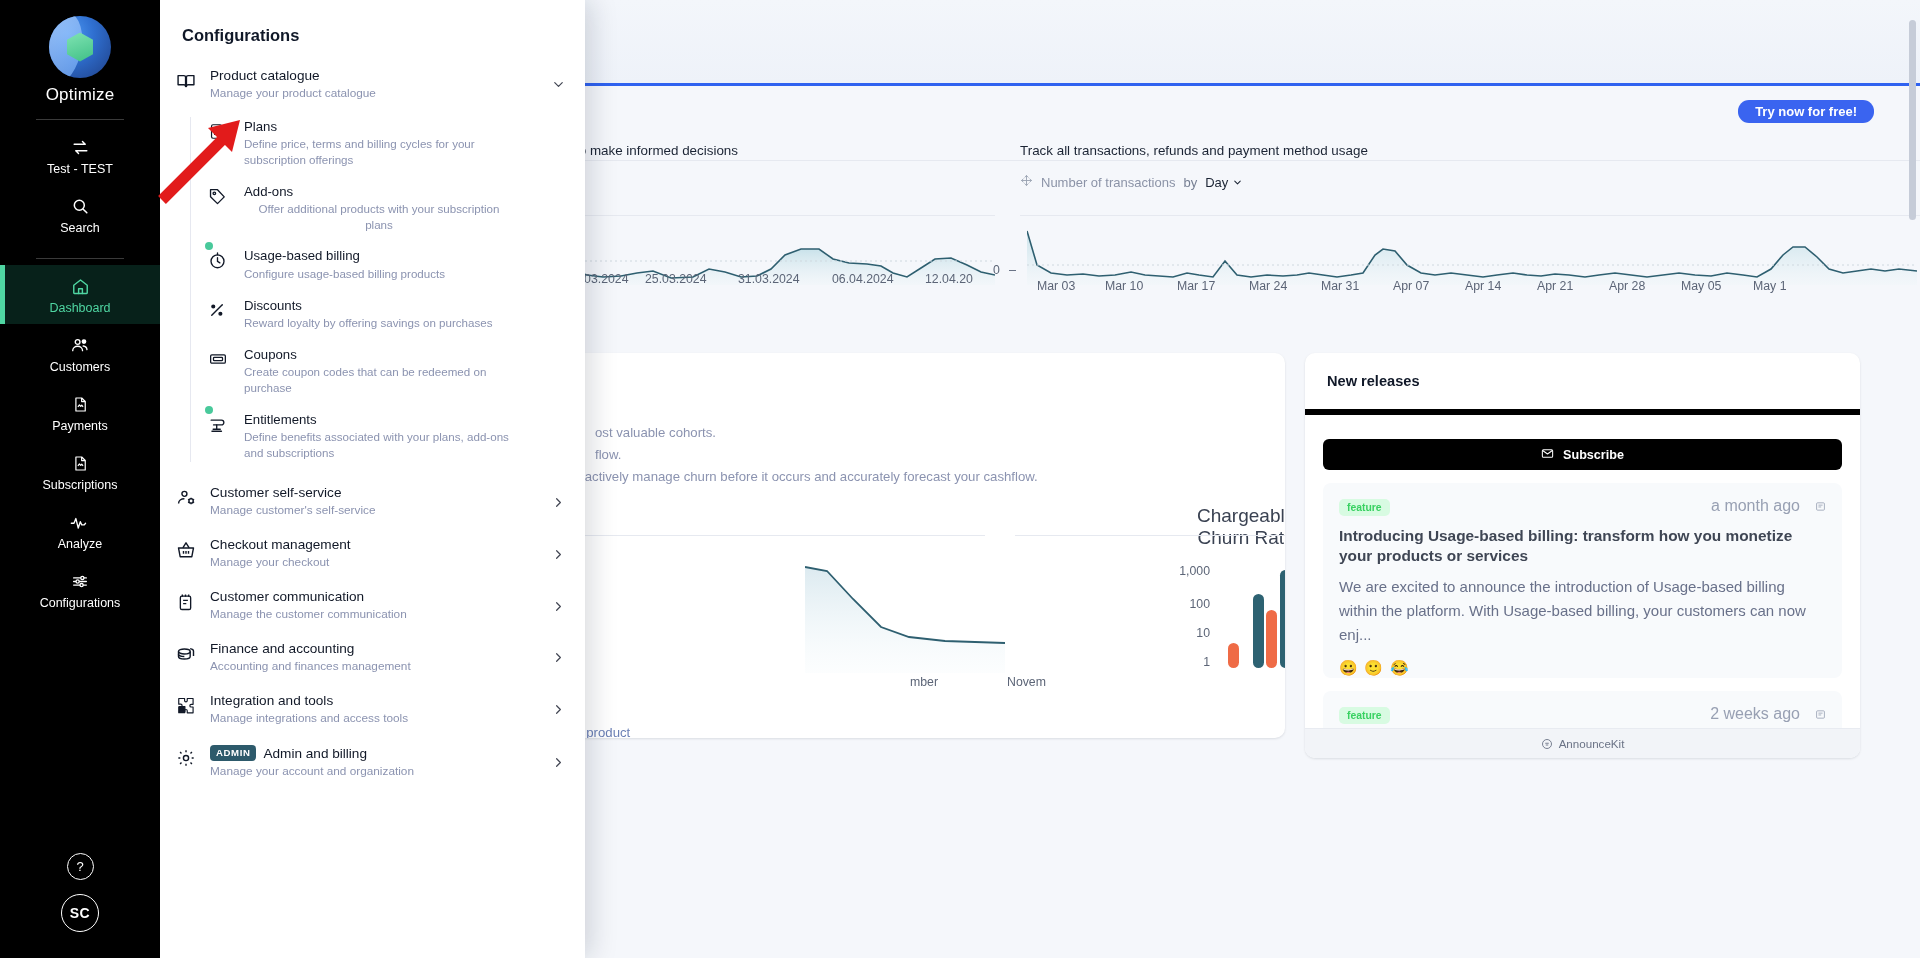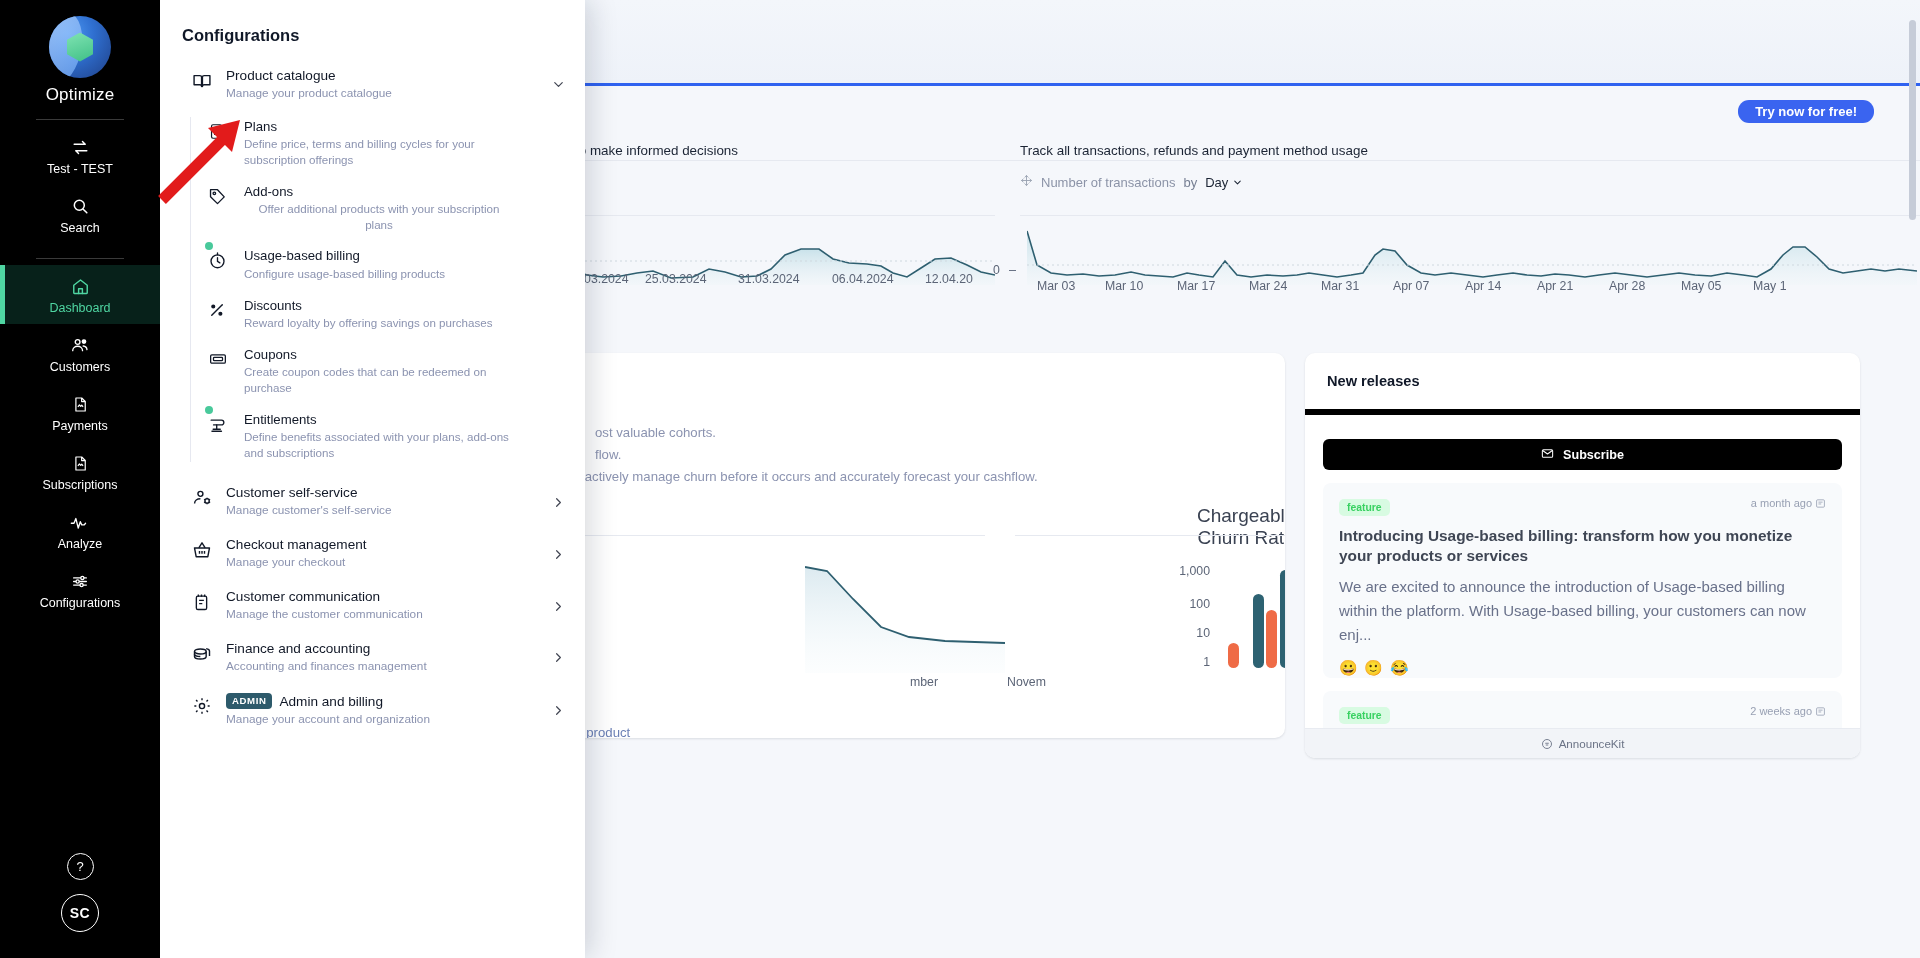--- a/index.html
+++ b/index.html
@@ -57,21 +57,21 @@
 
   
   .flyout {
     position:absolute; left:160px; top:0; width:425px; height:958px;
     background:#fff; z-index:35; padding: 18px 0 0 0;
     box-shadow: 6px 0 26px rgba(15,23,42,.16);
     overflow:hidden;
   }
   .flyout-title { font-size:16.5px; font-weight:700; color:#101828; padding: 8px 0 14px 22px; }
   .grp {
-    display:flex; gap:12px; padding: 9px 16px 9px 32px; cursor:pointer; position:relative;
+    display:flex; gap:12px; padding: 9px 16px 9px 16px; cursor:pointer; position:relative;
   }
   .grp-ico { width:22px; flex:0 0 22px; padding-top:3px; color:#111827; }
   .grp-body { flex:1 1 auto; }
   .grp-t { font-size:13.6px; color:#111827; font-weight:400; line-height:1.25; }
   .grp-s { font-size:11.8px; color:#8b93b0; line-height:1.35; margin-top:1px; }
   .grp-chev { width:18px; color:#414552; display:flex; align-items:center; }
 
   .sublist { position:relative; margin-left: 30px; padding-left: 18px; }
   .sublist::before{
     content:""; position:absolute; left:0; top:6px; bottom:6px; width:1px; background:#e6e8f0;
@@ -136,21 +136,21 @@
     position:absolute; background:#000; color:#fff; border:none; border-radius:6px;
     height:31px; display:flex; align-items:center; justify-content:center; gap:9px;
     font-size:12.6px; font-weight:600; cursor:pointer; font-family:"Liberation Sans", sans-serif;
   }
 
   .rel-item { position:absolute; background:#f8fafc; border-radius:8px; padding:14px 16px; }
   .tag {
     display:inline-block; background:#d8fbe2; color:#38d161; font-size:10.4px; font-weight:700;
     padding:3px 8px; border-radius:5px;
   }
-  .rel-time { position:absolute; right:16px; top:14px; font-size:11px; color:#98a0b3; display:flex; gap:3px; align-items:center;}
+  .rel-time { position:absolute; right:16px; top:14px; font-size:16px; color:#98a0b3; display:flex; gap:15px; align-items:center;}
   .rel-title { font-size:15.4px; font-weight:700; color:#3f4654; line-height:1.3; margin-top:10px; }
   .rel-body { font-size:15px; color:#69718a; line-height:1.6; margin-top:9px; }
   .emojis { margin-top:12px; display:flex; gap:7px; font-size:15px; }
 
   .ak-bar {
     position:absolute; left:0; right:0; bottom:0; height:30px; background:#f2f4f8;
     display:flex; align-items:center; justify-content:center; gap:6px;
     font-size:11.6px; color:#6b7386; border-top:1px solid #e8ebf1;
   }
 
@@ -640,20 +640,37 @@
         <span class="grp-t" style="display:block;">Finance and accounting</span>
         <span class="grp-s" style="display:block;">Accounting and finances management</span>
       </span>
       <span class="grp-chev">
         <svg width="15" height="15" viewBox="0 0 24 24" fill="none" stroke="#414552" stroke-width="1.9" stroke-linecap="round" stroke-linejoin="round">
             <path d="M9 6l6 6-6 6"></path>
           </svg>
       </span>
     </div>
 
+    <div class="grp">
+      <span class="grp-ico">
+        <svg width="20" height="20" viewBox="0 0 24 24" fill="#111827" stroke="#111827" stroke-width="1.4" stroke-linejoin="round">
+            <path d="M13.5 3h7v7h-2.3a1.6 1.6 0 1 0 0 3.2h2.3v7h-7v-2.4a1.6 1.6 0 1 0-3.2 0V20h-7v-7h2.4a1.6 1.6 0 1 0 0-3.2H3.3V3h7v2.4a1.6 1.6 0 1 0 3.2 0z" fill="none"></path>
+            <path d="M4.2 12.6h6.5v6.5H4.2z"></path>
+          </svg>
+      </span>
+      <span class="grp-body">
+        <span class="grp-t" style="display:block;">Integration and tools</span>
+        <span class="grp-s" style="display:block;">Manage integrations and access tools</span>
+      </span>
+      <span class="grp-chev">
+        <svg width="15" height="15" viewBox="0 0 24 24" fill="none" stroke="#414552" stroke-width="1.9" stroke-linecap="round" stroke-linejoin="round">
+            <path d="M9 6l6 6-6 6"></path>
+          </svg>
+      </span>
+    </div>
 
     <div class="grp">
       <span class="grp-ico">
         <svg width="20" height="20" viewBox="0 0 24 24" fill="none" stroke="#111827" stroke-width="1.7" stroke-linejoin="round">
             <circle cx="12" cy="12" r="3.1"></circle>
             <path d="M12 2.8v2.4M12 18.8v2.4M4.9 4.9l1.7 1.7M17.4 17.4l1.7 1.7M2.8 12h2.4M18.8 12h2.4M4.9 19.1l1.7-1.7M17.4 6.6l1.7-1.7"></path>
           </svg>
       </span>
       <span class="grp-body">
         <span class="grp-t" style="display:block;">

